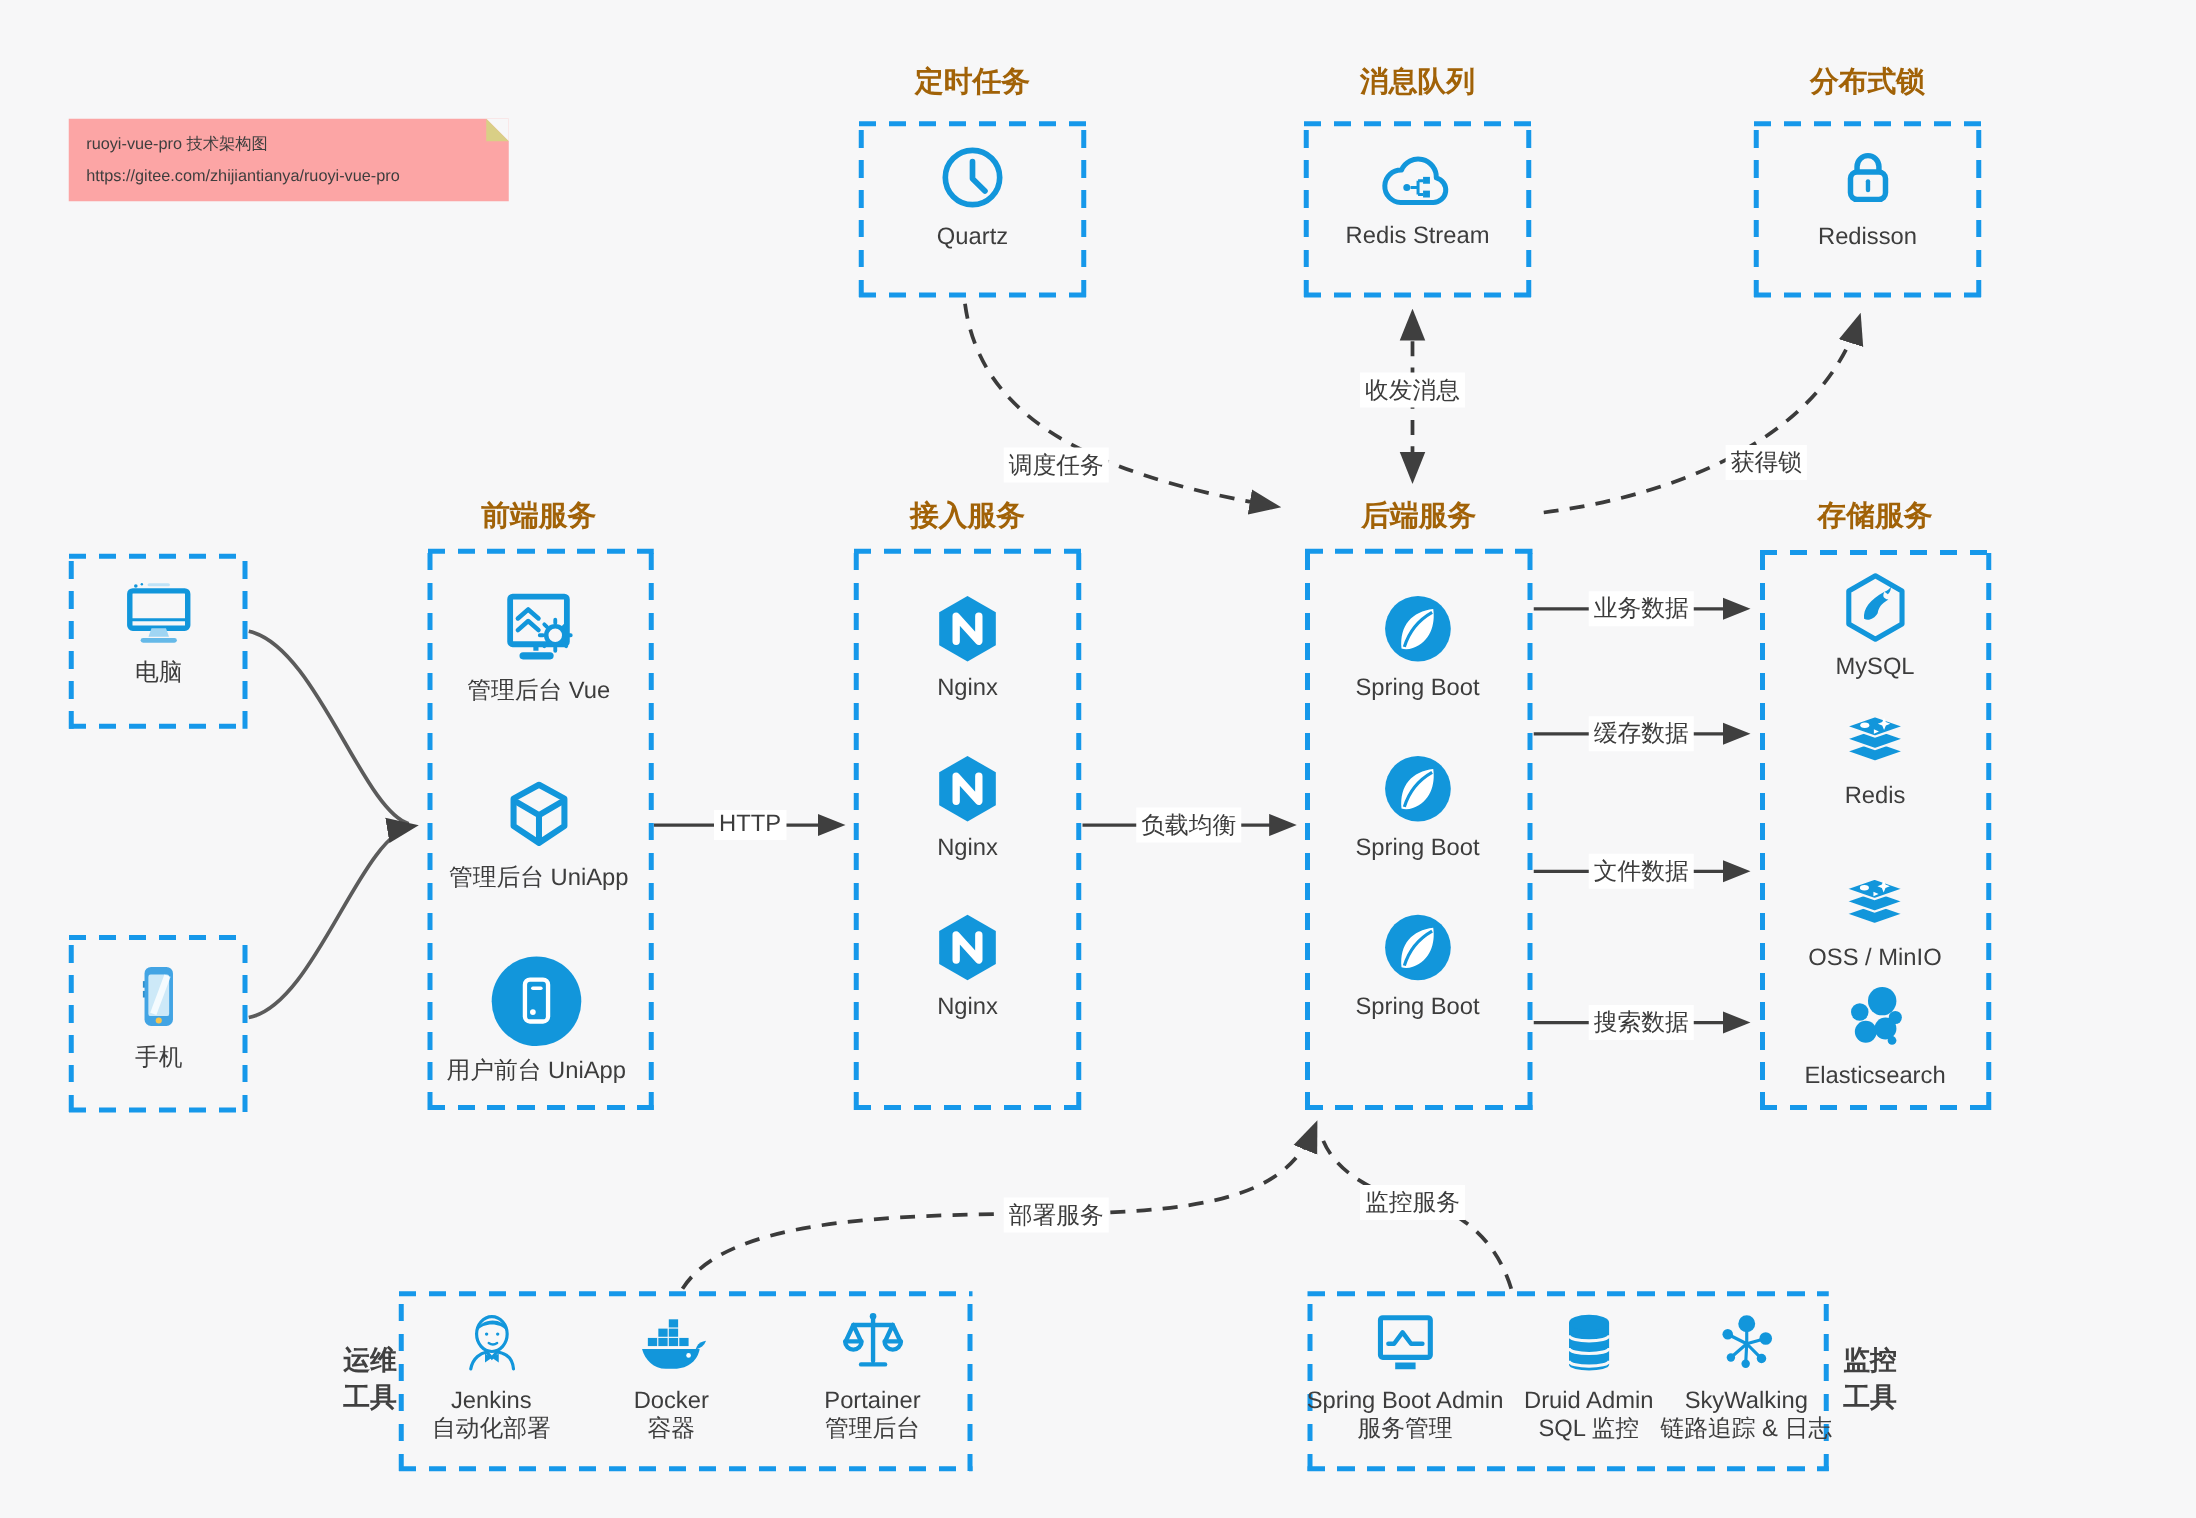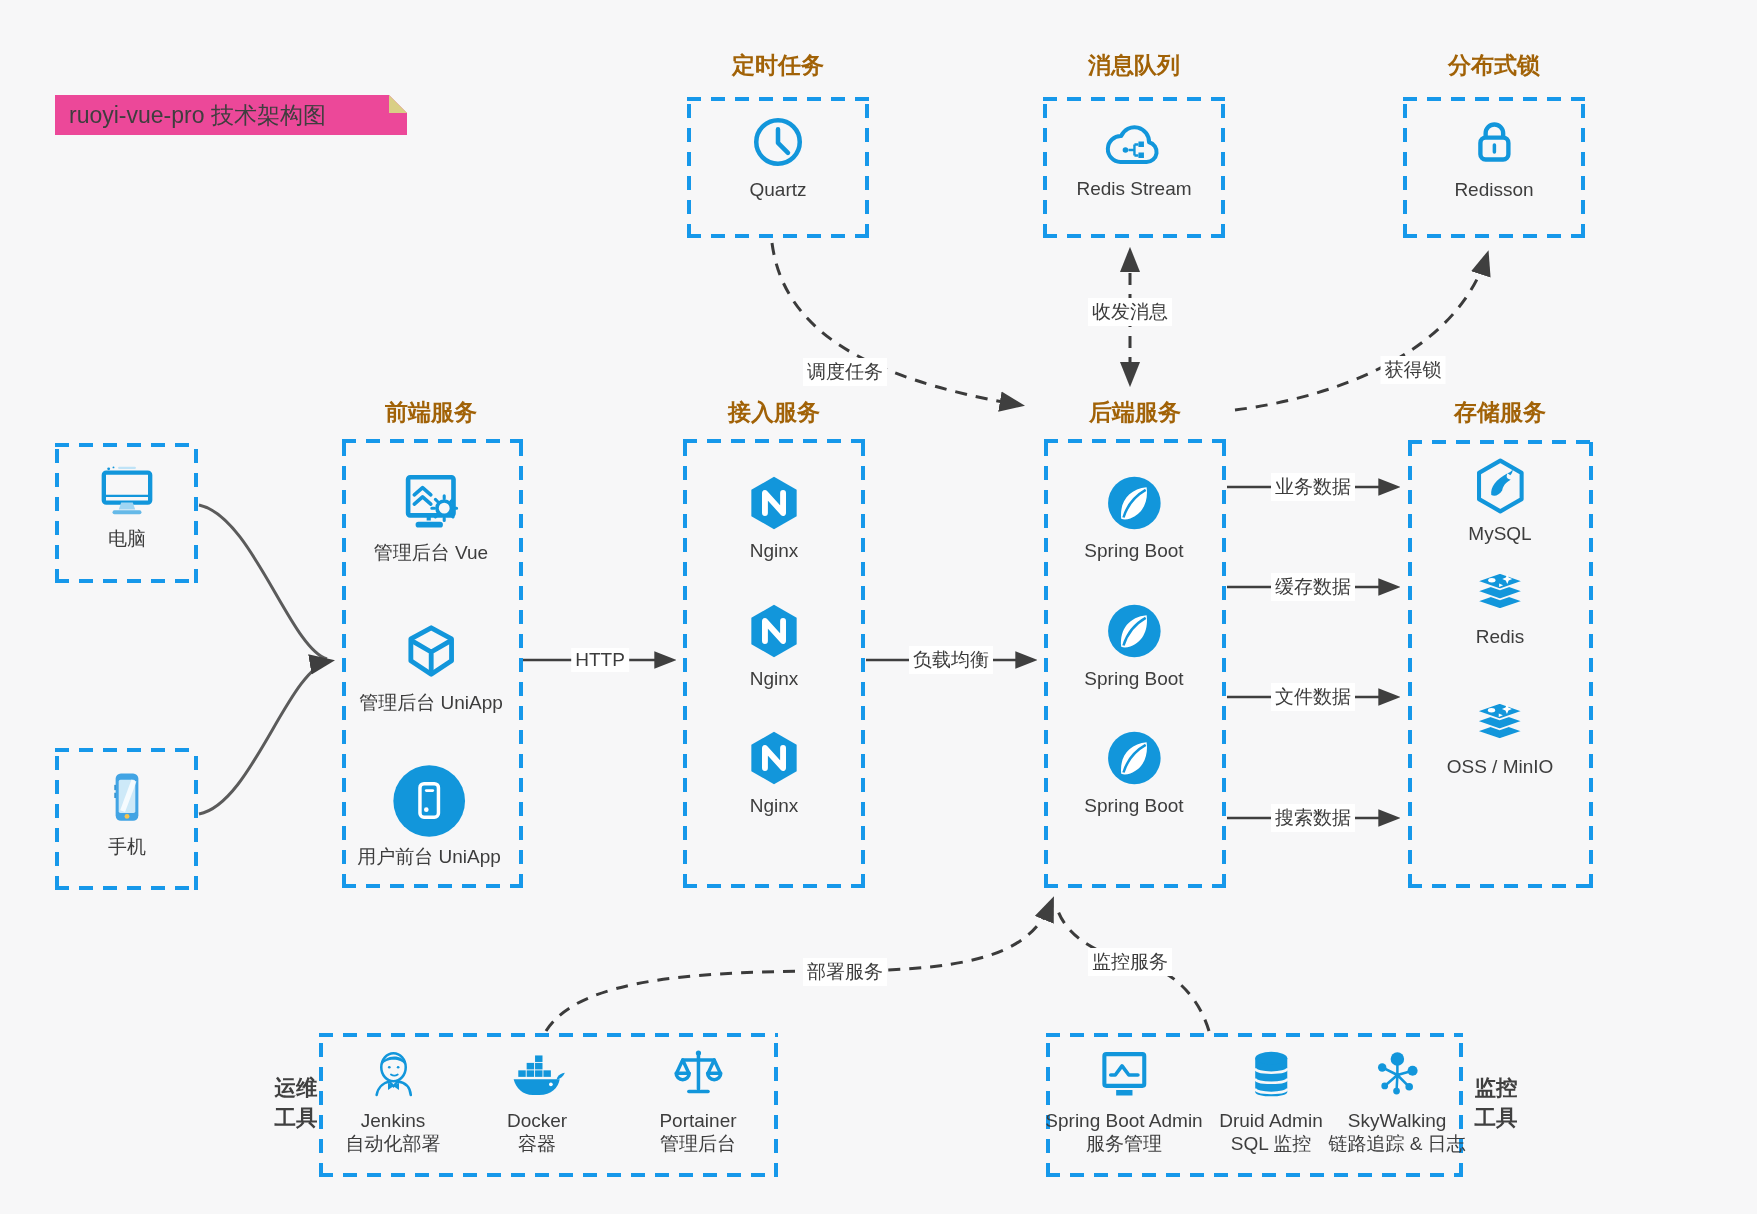--- a/index.html
+++ b/index.html
@@ -35,21 +35,21 @@
   }
   .node .lbl{font-size:19px;color:#3d3d3d;line-height:23px;white-space:nowrap;text-align:center;}
 
   .edge-label{
     position:absolute;transform:translate(-50%,-50%);
     font-size:19px;color:#3c3c3c;background:#ffffff;padding:1px 4px;white-space:nowrap;
   }
 
   .note{
     position:absolute;left:55px;top:95px;width:352px;box-sizing:border-box;
-    background:#ec4899;color:#3e3e3e;font-size:23px;line-height:26px;
+    background:#fca5a5;color:#3e3e3e;font-size:13px;line-height:26px;
     padding:7px 14px;white-space:nowrap;
   }
   .note::before{content:"";position:absolute;top:0;right:0;width:0;height:0;
     border-top:18px solid #f7f7f8;border-left:18px solid transparent;}
   .note::after{content:"";position:absolute;top:0;right:18px;width:0;height:0;
     border-bottom:18px solid #d9cf86;border-left:0;border-right:18px solid transparent;
     transform:translateX(18px);}
 
   svg.icon{display:block;}
   #connectors{position:absolute;left:0;top:0;}
@@ -82,20 +82,21 @@
       <path d="M772 243 C 783 325 855 377 1020 405" marker-end="url(#ah)"></path>
       <path d="M1130 252 V 382" marker-start="url(#ah)" marker-end="url(#ah)"></path>
       <path d="M1235 410 C 1330 398 1455 356 1487 255" marker-end="url(#ah)"></path>
       <path d="M546 1031 C 580 977 700 971 845 971 C 985 970 1032 950 1052 901" marker-end="url(#ah)"></path>
       <path d="M1209 1031 C 1196 988 1163 965 1128 960 C 1092 953 1064 932 1057 908"></path>
     </g>
   </svg>
 
   <div class="note">
     <div>ruoyi-vue-pro 技术架构图</div>
+    <div>https://gitee.com/zhijiantianya/ruoyi-vue-pro</div>
   </div>
 
   <div class="gtitle" style="left:778px;top:50px">定时任务</div>
   <div class="dbox" style="left:687px;top:97px;width:182px;height:141px"></div>
   <div class="node" style="left:778px;top:113px">
     <svg class="icon" width="58" height="58" viewBox="0 0 64 64">
       <circle cx="32" cy="32" r="24" fill="none" stroke="#1296db" stroke-width="5"></circle>
       <path d="M32 18 V33 L43 44" fill="none" stroke="#1296db" stroke-width="5" stroke-linecap="round" stroke-linejoin="round"></path>
     </svg>
     <div class="lbl">Quartz</div>
@@ -259,20 +260,31 @@
   <div class="node" style="left:1500px;top:696px">
     <svg class="icon" width="58" height="52" viewBox="0 0 64 46">
       <polygon points="32,24 58,33 32,42 6,33" fill="#1296db" stroke="#f7f7f8" stroke-width="2"></polygon>
       <polygon points="32,13 58,22 32,31 6,22" fill="#1296db" stroke="#f7f7f8" stroke-width="2"></polygon>
       <polygon points="32,2 58,11 32,20 6,11" fill="#1296db" stroke="#f7f7f8" stroke-width="2"></polygon>
       <ellipse cx="23" cy="10" rx="4" ry="2.4" fill="#ffffff"></ellipse>
       <path d="M40 3 L41.6 7 L45.5 8.6 L41.6 10.2 L40 14.2 L38.4 10.2 L34.5 8.6 L38.4 7 Z" fill="#ffffff"></path>
       <path d="M31 13.5 l4.5 2 -4.5 2 z" fill="#ffffff"></path>
     </svg>
     <div class="lbl">OSS / MinIO</div>
+  </div>
+  <div class="node" style="left:1500px;top:786px">
+    <svg class="icon" width="56" height="56" viewBox="0 0 64 64">
+      <circle cx="38" cy="17" r="13" fill="#1296db"></circle>
+      <circle cx="17.5" cy="27" r="8" fill="#1296db"></circle>
+      <circle cx="50" cy="32" r="6" fill="#1296db"></circle>
+      <circle cx="41" cy="42" r="10" fill="#1296db"></circle>
+      <circle cx="23" cy="45" r="10" fill="#1296db"></circle>
+      <circle cx="47" cy="53" r="4" fill="#1296db"></circle>
+    </svg>
+    <div class="lbl">Elasticsearch</div>
   </div>
 
   <div class="vtitle" style="left:296px;top:1073px">
     <div>运维</div>
     <div>工具</div>
   </div>
   <div class="dbox" style="left:319px;top:1033px;width:459px;height:144px"></div>
   <div class="node" style="left:393px;top:1046px">
     <svg class="icon" width="54" height="56" viewBox="0 0 64 64">
       <ellipse cx="32" cy="24" rx="14.5" ry="16.5" fill="none" stroke="#1296db" stroke-width="3"></ellipse>

